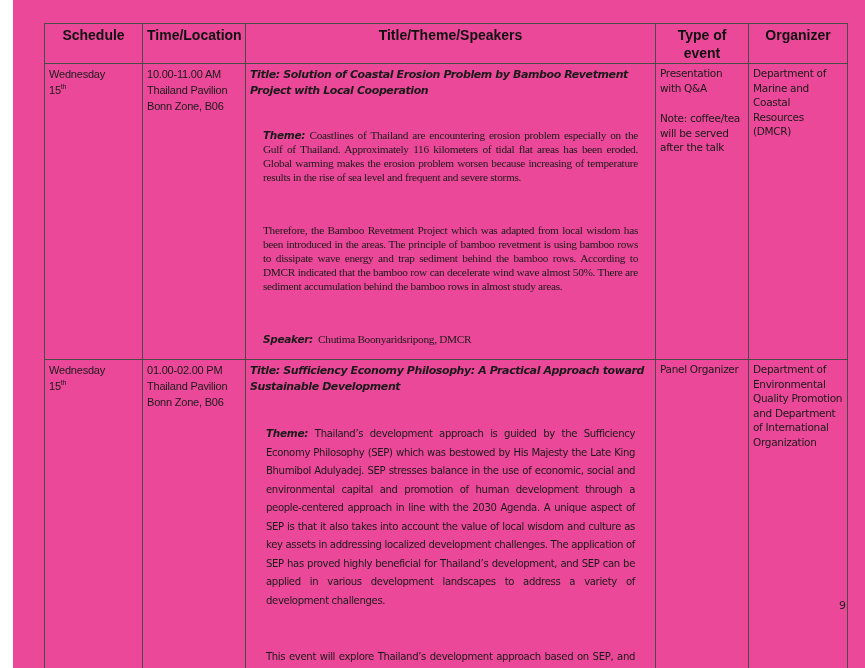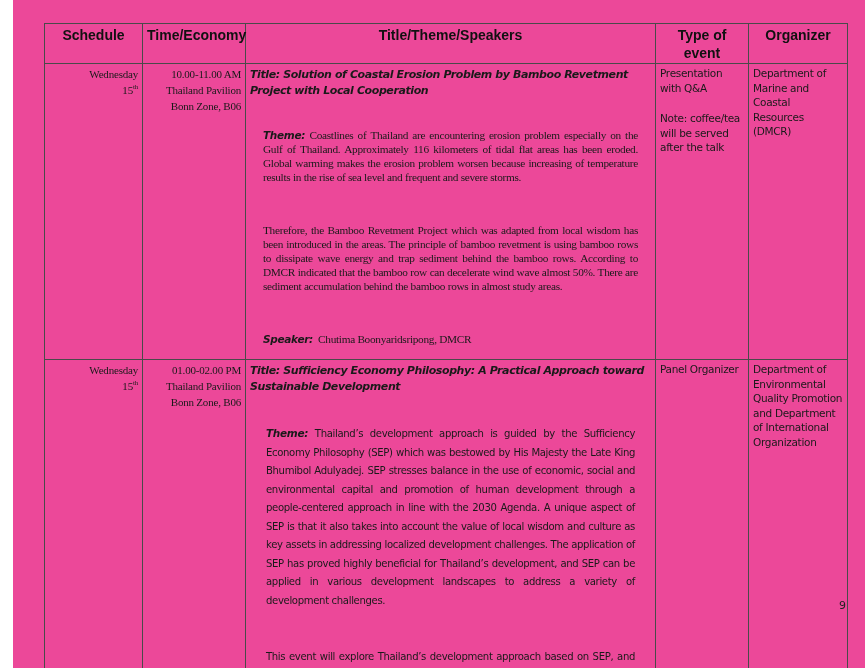--- a/index.html
+++ b/index.html
@@ -44,24 +44,24 @@
       text-align: center;
       color: #111;
     }
     col.c1 { width: 98px; }
     col.c2 { width: 103px; }
     col.c3 { width: 410px; }
     col.c4 { width: 93px; }
     col.c5 { width: 99px; }
 
     .cell-center {
-      font-family: Liberation Serif, serif;
+      font-family: Liberation Sans, sans-serif;
       font-size: 11px;
       line-height: 16px;
-      text-align: right;
+      text-align: left;
       padding-top: 2px !important;
       letter-spacing: -0.2px;
     }
     .cell-left {
       font-family: "DejaVu Sans", sans-serif;
       font-size: 10.5px;
       line-height: 14.6px;
       text-align: left;
       padding-top: 2px !important;
       letter-spacing: -0.3px;
@@ -122,21 +122,21 @@
     <colgroup>
       <col class="c1">
         <col class="c2">
         <col class="c3">
         <col class="c4">
         <col class="c5">
     </colgroup>
     <thead>
       <tr>
         <th>Schedule</th>
-        <th>Time/Economy</th>
+        <th>Time/Location</th>
         <th>Title/Theme/Speakers</th>
         <th>Type of event</th>
         <th>Organizer</th>
       </tr>
     </thead>
     <tbody>
 
       <tr class="row1">
         <td class="cell-center">
           <div>Wednesday</div>

